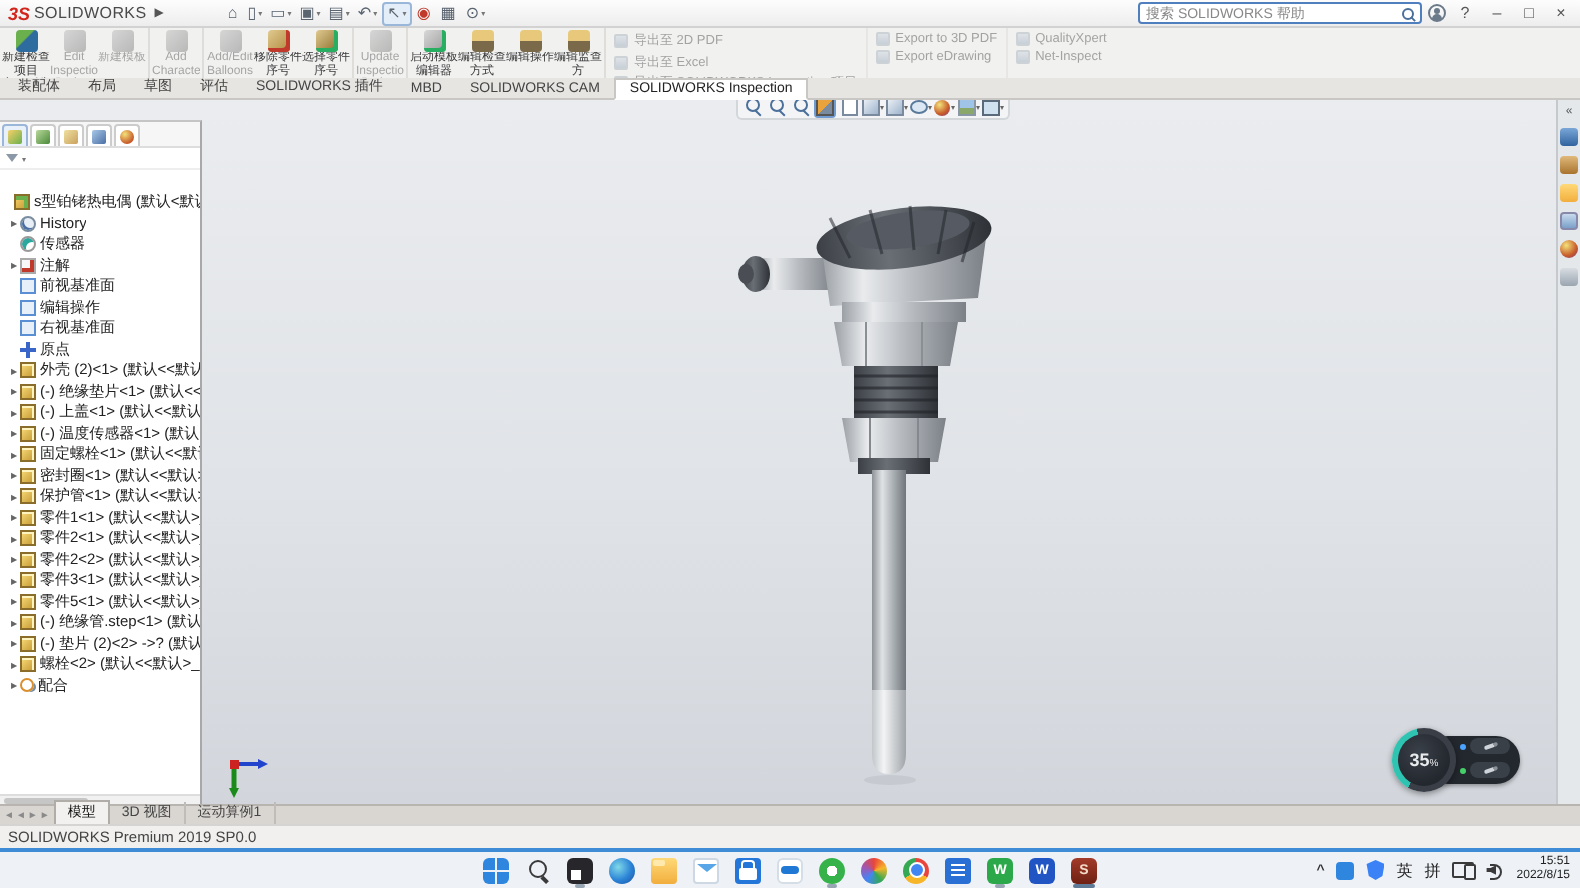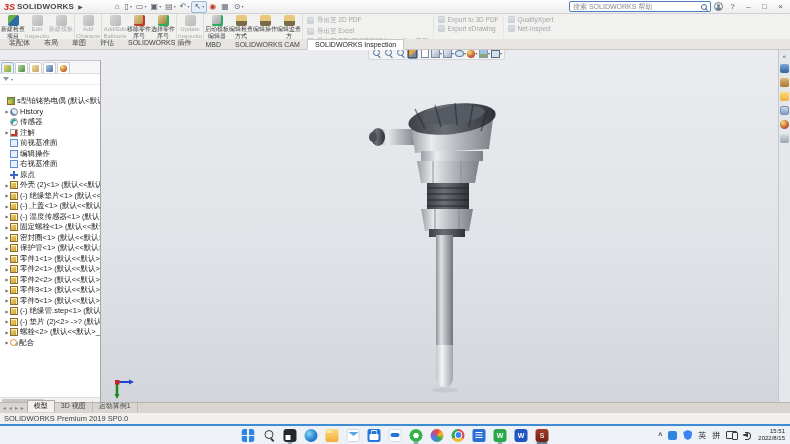--- a/index.html
+++ b/index.html
@@ -3,21 +3,21 @@
 <meta charset="utf-8">
 <style>
 *{margin:0;padding:0;box-sizing:border-box;font-family:"Liberation Sans","DejaVu Sans",sans-serif;}
 html,body{width:790px;height:444px;overflow:hidden;}
 body{position:relative;background:#d8dce1;font-size:8px;color:#333;}
 
 
 .titlebar{position:absolute;top:0;left:0;right:0;height:14px;background:linear-gradient(#fdfdfd,#ededee);border-bottom:1px solid #d2d2d2;display:flex;align-items:center;z-index:30;}
 .logo{display:flex;align-items:center;gap:2px;padding:0 4px;flex:none;}
 .logo-mark{color:#d1261c;font-weight:bold;font-size:9px;font-style:italic;}
-.logo-text{font-size:8px;font-weight:bold;color:#4a4a4a;letter-spacing:.2px;}
+.logo-text{font-size:8px;font-weight:normal;color:#4a4a4a;letter-spacing:.2px;}
 .flyout{font-size:6px;color:#555;margin-left:2px;}
 .qat{display:flex;align-items:center;margin-left:26px;flex:none;}
 .qbtn{height:12px;display:flex;align-items:center;justify-content:center;padding:0 2px;border-radius:2px;color:#5a6570;font-size:8px;}
 .qbtn[data-icon="select-tool-icon"]{border:1px solid #9ab6d8;background:#e4eef9;}
 .qbtn[data-icon="rebuild-icon"]{color:#c0392b;}
 .qcaret{font-size:4px;color:#777;margin-left:1px;}
 .wtitle{position:absolute;left:250px;right:250px;text-align:center;font-size:7.5px;color:#444;white-space:nowrap;}
 .tb-right{margin-left:auto;display:flex;align-items:center;gap:3px;padding-right:3px;flex:none;}
 .searchbox{display:flex;align-items:center;gap:3px;border:1px solid #4f7fbf;background:#fff;border-radius:2px;height:11px;width:142px;padding:0 3px;color:#888;font-size:7px;white-space:nowrap;}
 .sb-mag{width:6px;height:6px;border:1px solid #4a6f9b;border-radius:50%;position:relative;flex:none;margin-left:auto;}
@@ -469,20 +469,41 @@
           <span class="hcaret">▾</span>
         </span>
         <span class="hicon" data-icon="apply-scene-icon">
           <span class="hcaret">▾</span>
         </span>
         <span class="hicon" data-icon="view-settings-icon">
           <span class="hcaret">▾</span>
         </span>
       </div>
 
+    <div class="zwidget">
+      <div class="zpill"></div>
+      <div class="zbtnrow" style="top:5px;">
+        <span class="zdot" style="background:#4aa3ff"></span>
+        <span class="zbtn">
+            <span class="zpen"></span>
+          </span>
+      </div>
+      <div class="zbtnrow" style="top:17px;">
+        <span class="zdot" style="background:#45d06a"></span>
+        <span class="zbtn">
+            <span class="zpen"></span>
+          </span>
+      </div>
+      <div class="zcircle">
+        <div class="zinner">
+          <span class="zval">35</span>
+          <span class="zunit">%</span>
+        </div>
+      </div>
+    </div>
   </div>
 
   <div class="leftpanel">
     <div class="mgr-tabs">
 
     <span class="mgr-tab" data-active="true">
           <span class="mticon" data-icon="featuremanager-tab-icon"></span>
         </span>
         <span class="mgr-tab">
           <span class="mticon" data-icon="propertymanager-tab-icon"></span>

